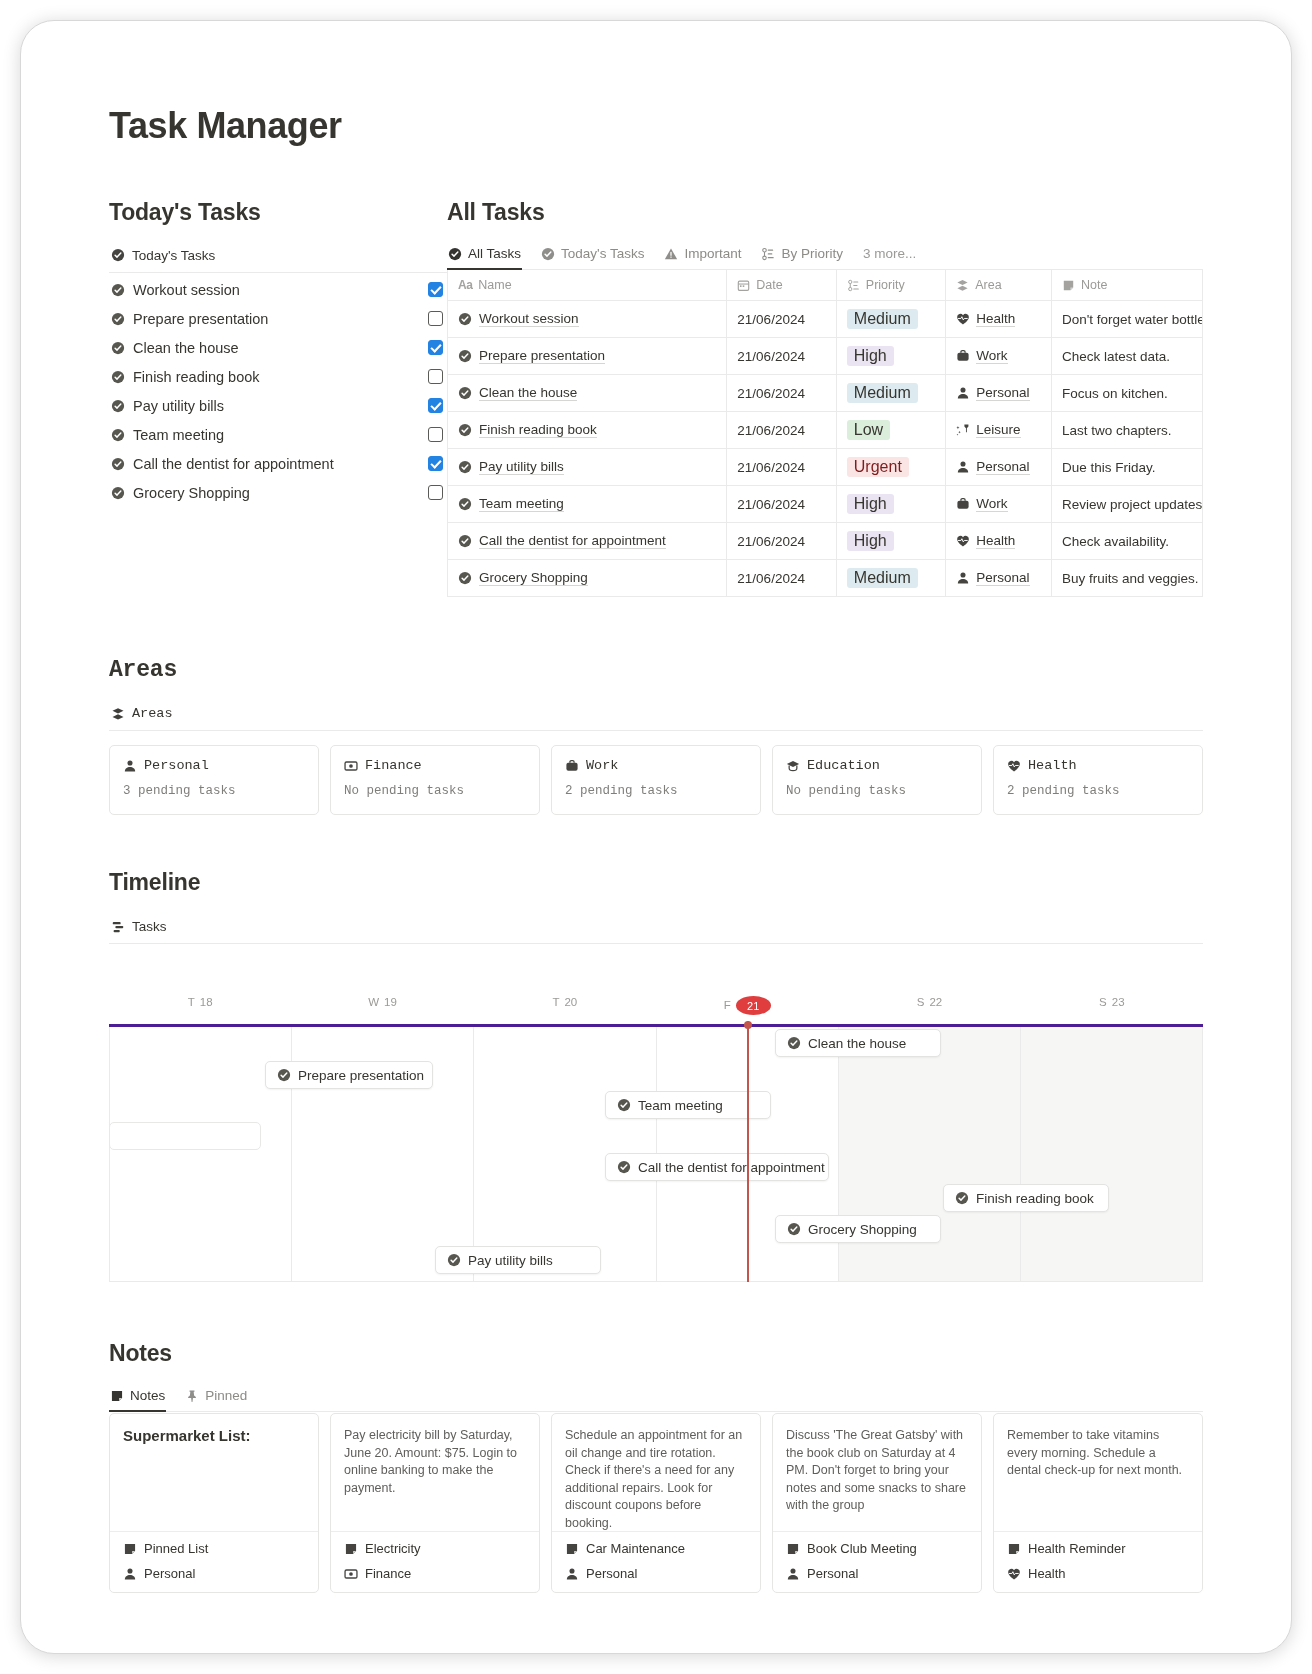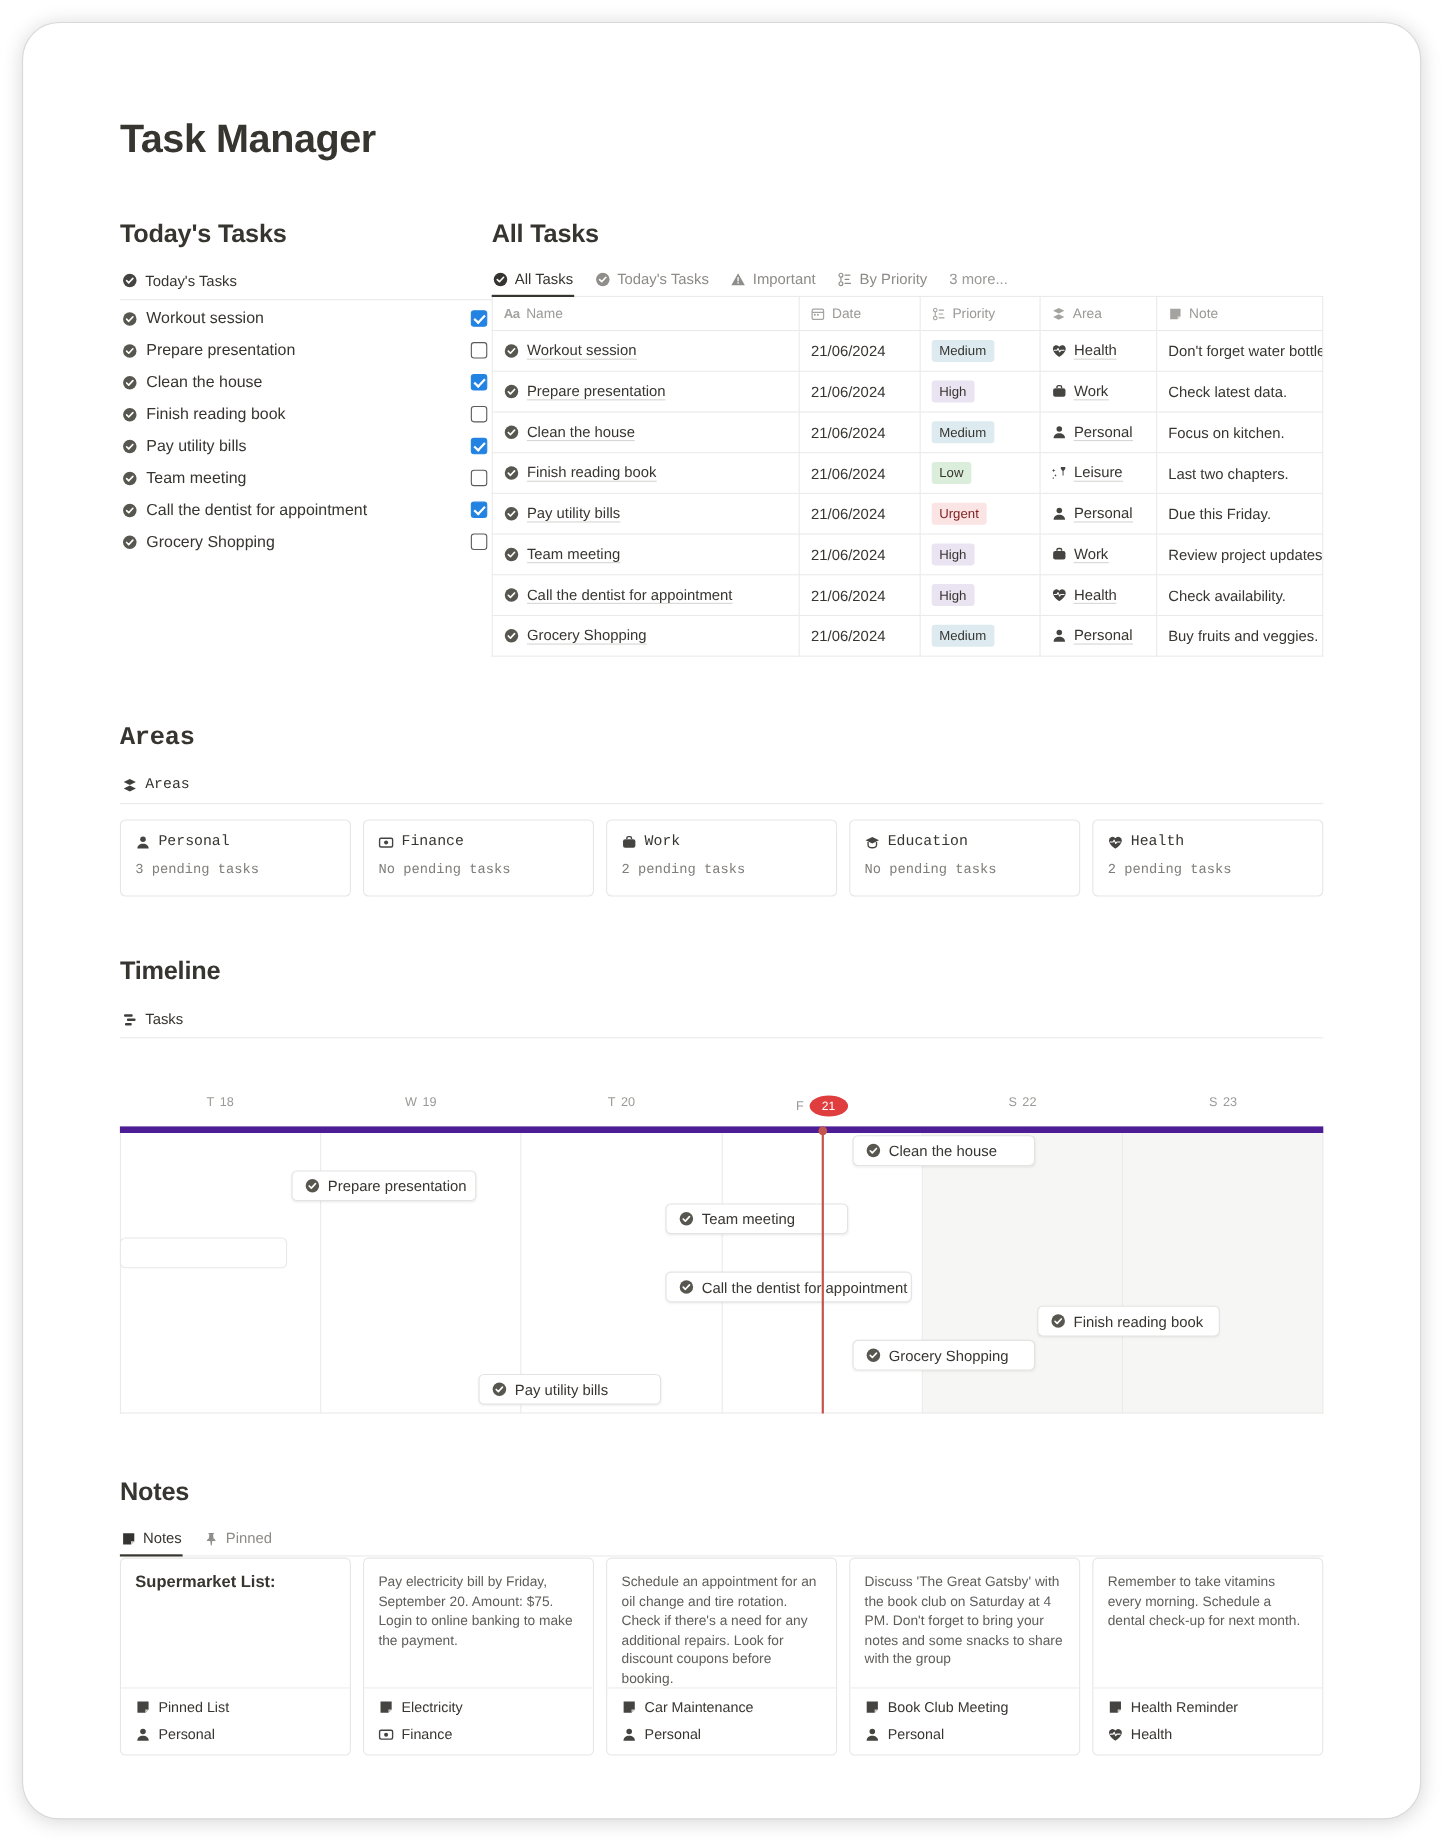--- a/index.html
+++ b/index.html
@@ -100,40 +100,40 @@
   table.tasks th .th-in { display: flex; align-items: center; gap: 6px; }
   table.tasks td {
     font-size: 13.5px; color: #37352f; padding: 8px 10px;
     border: 1px solid #eaeaea; height: 30px; overflow: hidden; white-space: nowrap;
   }
   td.cell-name { }
   .name-wrap { display: flex; align-items: center; gap: 7px; }
   .name-wrap .lbl { border-bottom: 1px solid #d6d6d4; }
   .badge {
     display: inline-block; padding: 2px 7px; border-radius: 3px;
-    font-size: 12px; line-height: 16px;
+    font-size: 16px; line-height: 16px;
   }
   .area-wrap { display: flex; align-items: center; gap: 6px; }
   .area-wrap .lbl { border-bottom: 1px solid #d6d6d4; }
   td.cell-note { color: #37352f; font-size: 13px; }
 
   
   .sec-areas { margin-top: 60px; font-family: Liberation Mono, monospace; }
   .cards { display: flex; gap: 11px; margin-top: 14px; }
   .acard {
     flex: 1; border: 1px solid #e6e6e4; border-radius: 5px;
     padding: 12px 13px 14px 13px; background: #fff; min-height: 70px;
   }
   .acard .t { display: flex; align-items: center; gap: 7px; font-size: 13.5px; color: #37352f; }
   .acard .s { font-size: 12.5px; color: #7f7e7a; margin-top: 11px; }
 
   
   .sec-timeline { margin-top: 54px; }
   .tl-wrap { margin-top: 12px; position: relative; }
-  .tl-head { display: flex; border-bottom: 6px solid #4c1d95; margin-top: 44px; }
+  .tl-head { display: flex; border-bottom: 3px solid #4c1d95; margin-top: 44px; }
   .tl-col-h { flex: 1; font-size: 11.5px; color: #9b9a97; padding: 8px 0 9px 0; text-align: center; }
   .tl-col-h .dn { margin-right: 5px; }
   .tl-col-h .pill {
     display: inline-flex; align-items: center; justify-content: center;
     width: 35px; height: 19px; border-radius: 50%;
     background: #e03e3e; color: #fff; font-size: 11px; vertical-align: middle;
   }
   .tl-body { position: relative; height: 255px; display: flex; }
   .tl-col { flex: 1; border-right: 1px solid #eaeaea; position: relative; }
   .tl-col:first-child { border-left: 1px solid #eaeaea; }
@@ -836,21 +836,21 @@
                     <circle cx="8" cy="4.6" r="2.9" fill="#454441"></circle>
                     <path d="M2.1 14.2c0-3.2 2.6-5.1 5.9-5.1s5.9 1.9 5.9 5.1z" fill="#454441"></path>
                   </svg>
                 </span>
                 <span>Personal</span>
               </div>
             </div>
           </div>
           <div class="ncard">
             <div class="body">
-              <p>Pay electricity bill by Friday, September 20. Amount: $75. Login to online banking to make the payment.</p>
+              <p>Pay electricity bill by Saturday, June 20. Amount: $75. Login to online banking to make the payment.</p>
             </div>
             <div class="foot">
               <div class="r">
                 <span>
                   <svg width="14" height="14" viewBox="0 0 16 16">
                     <path d="M2.2 2.2h11.6v8.2l-3.4 3.4H2.2z" fill="#454441"></path>
                     <path d="M13.8 10.4h-3.4v3.4z" fill="#d3d3d1"></path>
                   </svg>
                 </span>
                 <span>Electricity</span>

